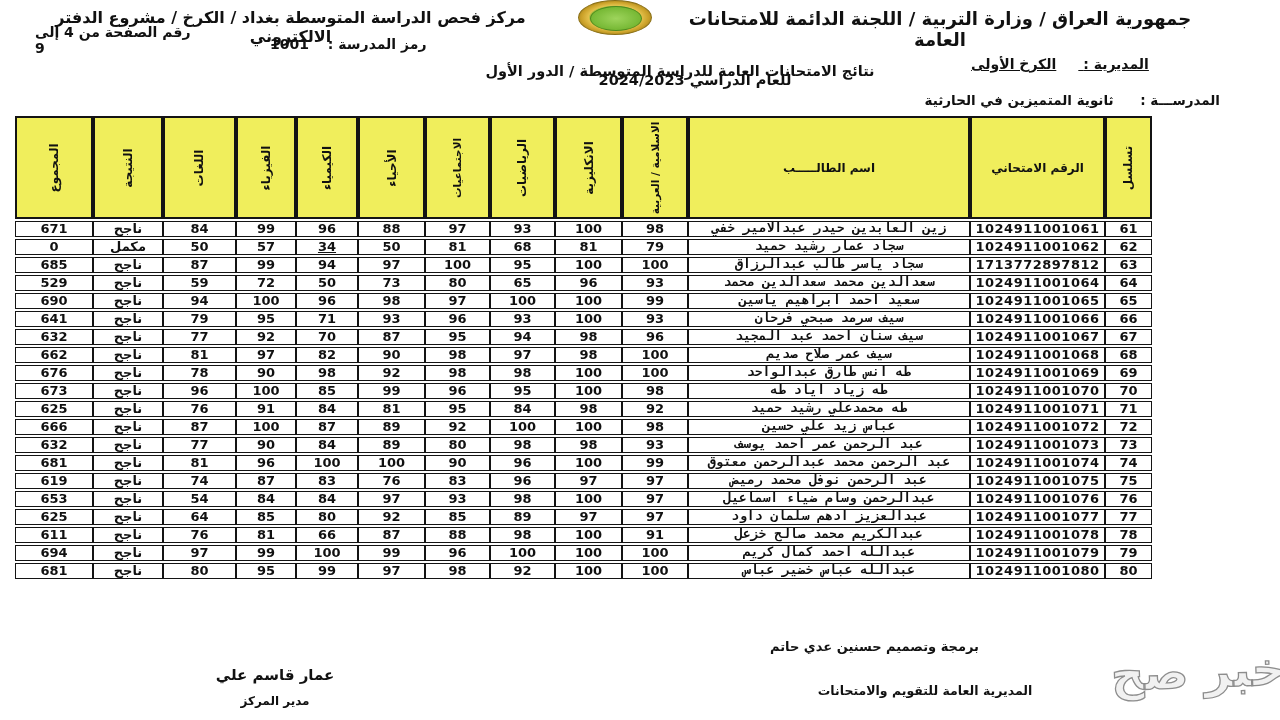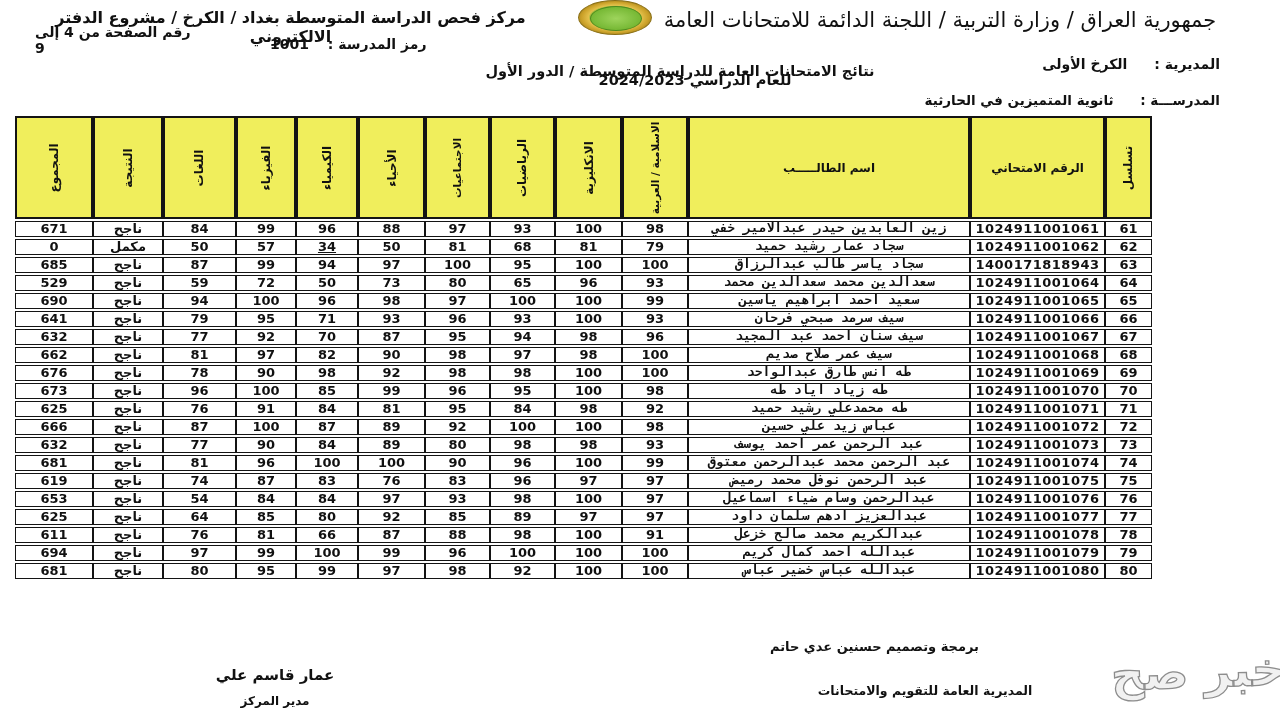--- a/index.html
+++ b/index.html
@@ -4,28 +4,28 @@
 <style>
   * { margin:0; padding:0; box-sizing:border-box; }
   html,body { background:#e8e8e8; }
   .page {
     position:relative; width:1280px; height:720px; background:#ffffff;
     overflow:hidden; font-family:"DejaVu Sans", sans-serif; color:#111;
   }
   .abs { position:absolute; }
 
   
-  .republic-line   { left:660px; top:8px;  width:560px; font-size:21px; font-weight:normal; text-align:center; direction:rtl; }
+  .republic-line   { left:660px; top:8px;  width:560px; font-size:18px; font-weight:bold; text-align:center; direction:rtl; }
   .center-line     { left:18px;  top:8px;  width:545px; font-size:16px; font-weight:bold; text-align:center; direction:rtl; }
   .school-code-line{ left:270px; top:36px; width:170px; font-size:14px; font-weight:bold; direction:rtl; text-align:left; }
   .page-range-line { left:35px;  top:24px; width:170px; font-size:14px; font-weight:bold; direction:rtl; text-align:left; }
   .results-title   { left:410px; top:46px; width:540px; font-size:14.5px; font-weight:bold; text-align:center; direction:rtl;margin-top:17px; }
   .year-line       { left:410px; top:72px; width:540px; font-size:14.5px; font-weight:bold; text-align:center; direction:rtl; }
   .year-line .val  { margin-inline-start:30px; unicode-bidi:embed; direction:ltr; display:inline-block; }
-  .directorate-line{ left:900px; top:56px; width:320px; font-size:14px; font-weight:bold; direction:rtl; text-align:right; }
+  .directorate-line{ left:900px; top:56px; width:320px; font-size:14px; font-weight:bold; direction:rtl; text-align:center;text-decoration:underline; }
   .directorate-line .val, .school-line .val { margin-inline-start:22px; }
   .school-line     { left:860px; top:92px; width:360px; font-size:13.5px; font-weight:bold; direction:rtl; }
 
   
   .emblem {
     left:578px; top:0px; width:74px; height:35px; border-radius:50%;
     background:radial-gradient(ellipse at center, #86c440 0%, #6fb32e 46%, #e3c04b 52%, #caa028 66%, #9a7d1e 78%, #d9bc4e 90%, #8a6f15 100%);
     border:1px solid #8a6f15;
   }
   .emblem-inner {
@@ -205,21 +205,21 @@
       <td>81</td>
       <td>50</td>
       <td class="u">34</td>
       <td>57</td>
       <td>50</td>
       <td class="result-cell">مكمل</td>
       <td>0</td>
     </tr>
         <tr>
       <td>63</td>
-      <td class="exam-cell">1400171818943</td>
+      <td class="exam-cell">1713772897812</td>
       <td class="name-cell">سجاد ياسر طالب عبدالرزاق</td>
       <td>100</td>
       <td>100</td>
       <td>95</td>
       <td>100</td>
       <td>97</td>
       <td>94</td>
       <td>99</td>
       <td>87</td>
       <td class="result-cell">ناجح</td>

